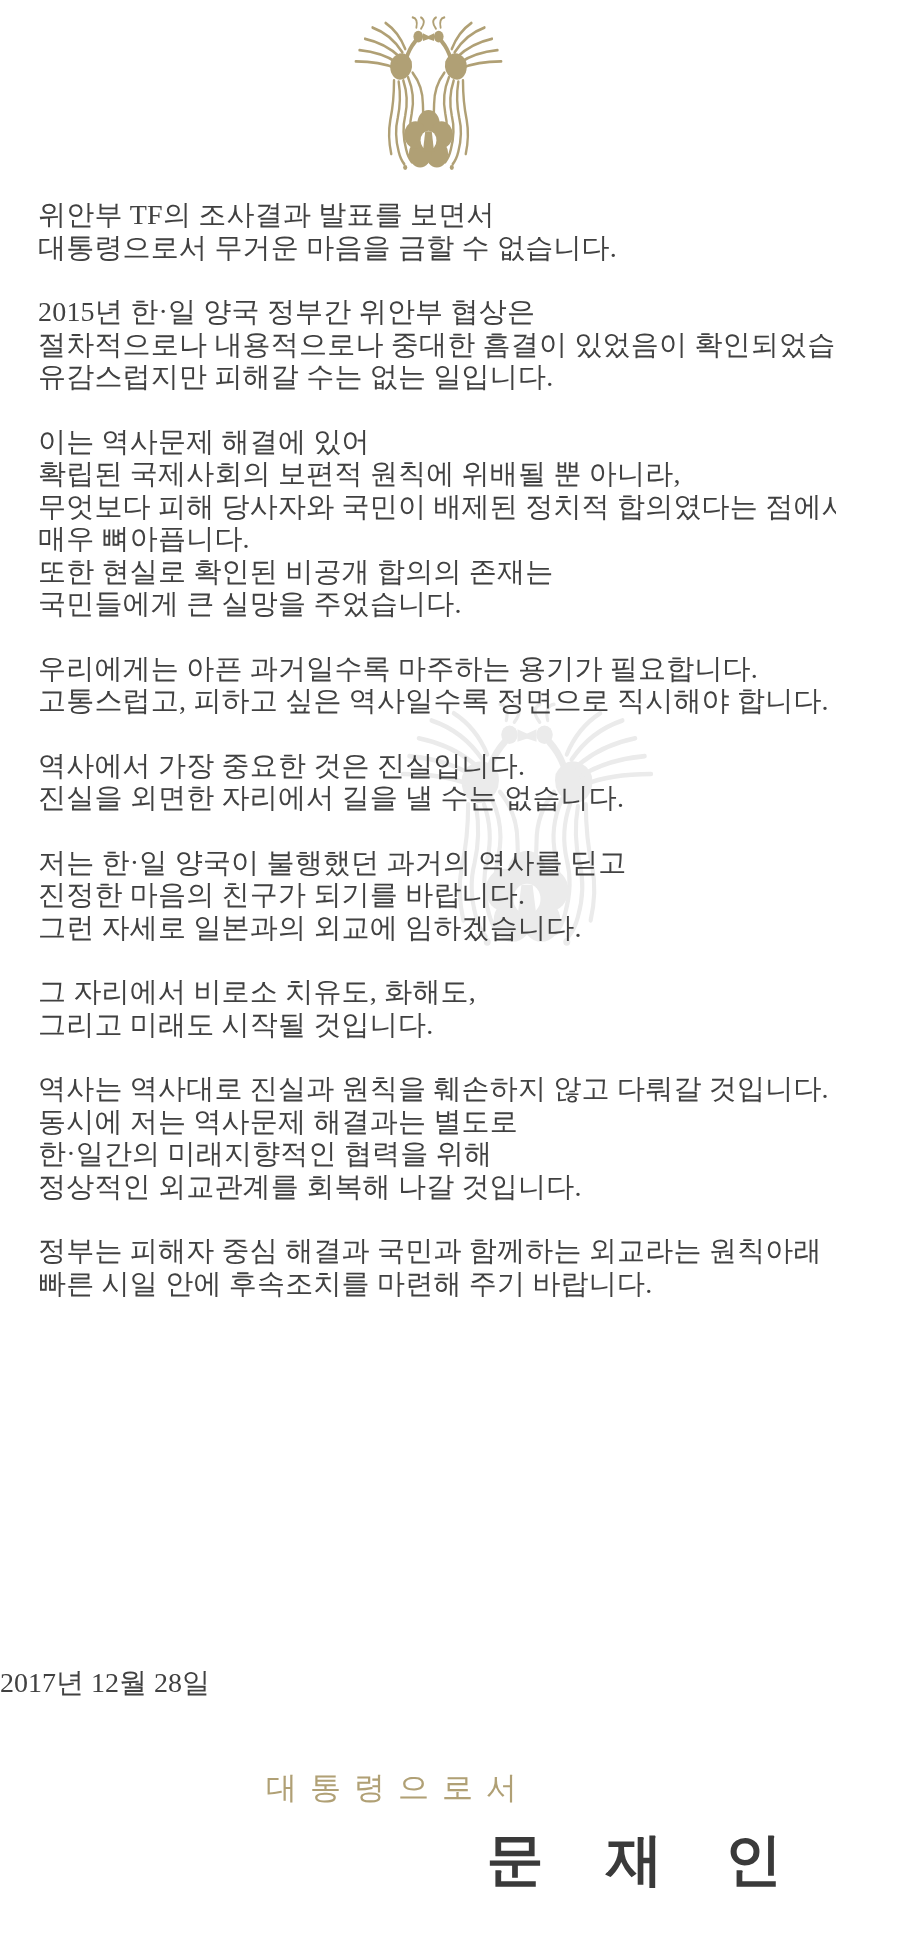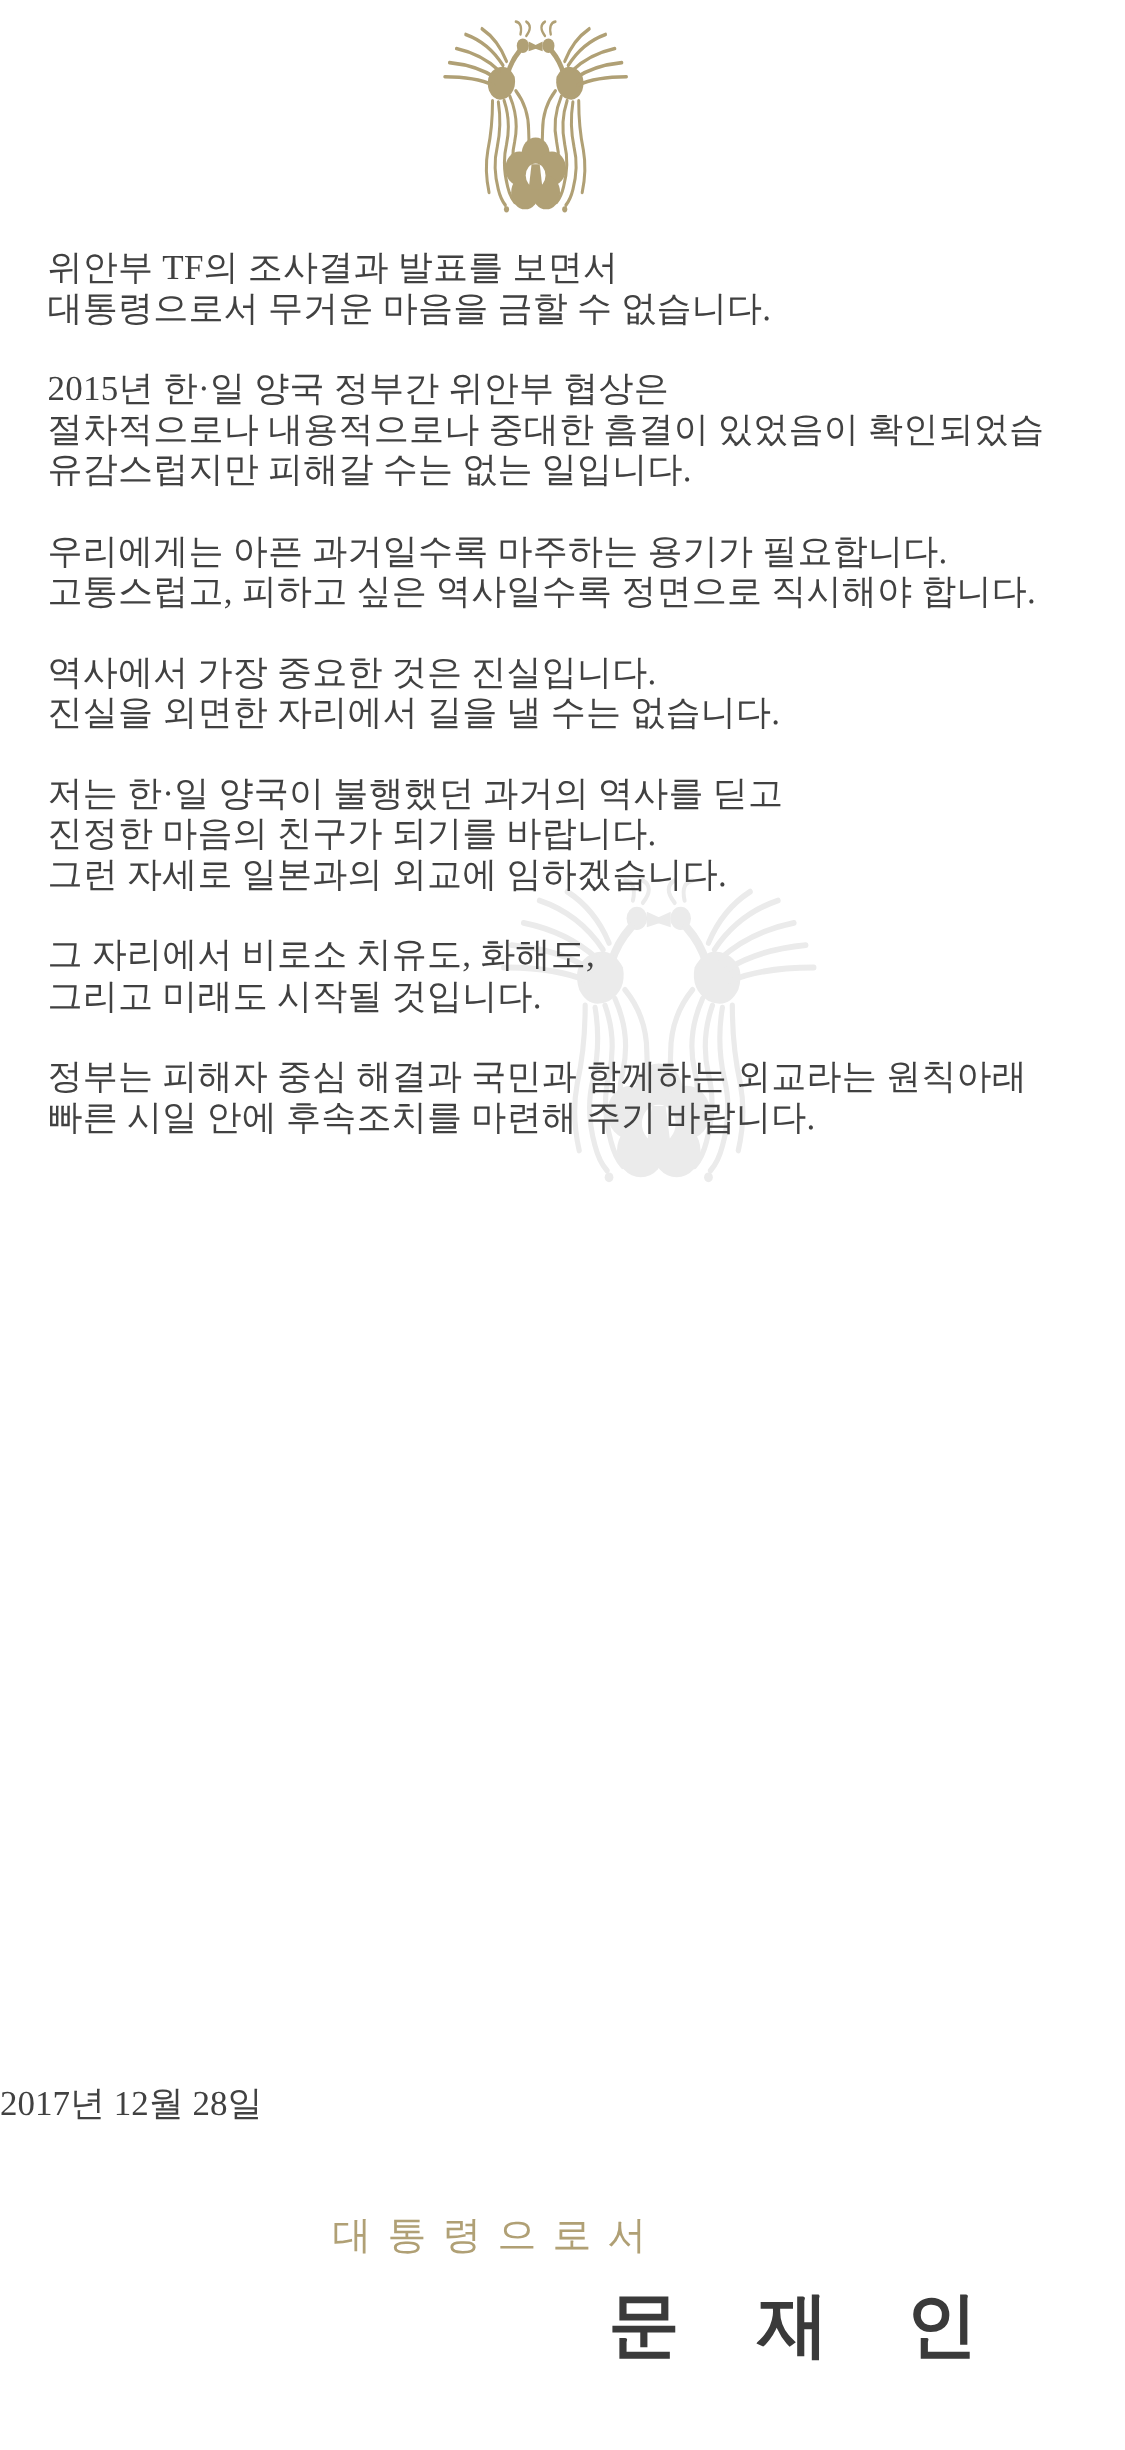--- a/index.html
+++ b/index.html
@@ -102,24 +102,26 @@
 
   <div class="emblem watermark">
     <svg viewBox="0 0 220 140" preserveAspectRatio="none">
         <use href="#seal-emblem"></use>
       </svg>
   </div>
 
   <div class="letter-body">
       <p>위안부 TF의 조사결과 발표를 보면서<br>대통령으로서 무거운 마음을 금할 수 없습니다.</p>
       <p>2015년 한·일 양국 정부간 위안부 협상은<br>절차적으로나 내용적으로나 중대한 흠결이 있었음이 확인되었습니다.<br>유감스럽지만 피해갈 수는 없는 일입니다.</p>
+      <p>이는 역사문제 해결에 있어<br>확립된 국제사회의 보편적 원칙에 위배될 뿐 아니라,<br>무엇보다 피해 당사자와 국민이 배제된 정치적 합의였다는 점에서<br>매우 뼈아픕니다.<br>또한 현실로 확인된 비공개 합의의 존재는<br>국민들에게 큰 실망을 주었습니다.</p>
       <p>우리에게는 아픈 과거일수록 마주하는 용기가 필요합니다.<br>고통스럽고, 피하고 싶은 역사일수록 정면으로 직시해야 합니다.</p>
       <p>역사에서 가장 중요한 것은 진실입니다.<br>진실을 외면한 자리에서 길을 낼 수는 없습니다.</p>
       <p>저는 한·일 양국이 불행했던 과거의 역사를 딛고<br>진정한 마음의 친구가 되기를 바랍니다.<br>그런 자세로 일본과의 외교에 임하겠습니다.</p>
       <p>그 자리에서 비로소 치유도, 화해도,<br>그리고 미래도 시작될 것입니다.</p>
+      <p>역사는 역사대로 진실과 원칙을 훼손하지 않고 다뤄갈 것입니다.<br>동시에 저는 역사문제 해결과는 별도로<br>한·일간의 미래지향적인 협력을 위해<br>정상적인 외교관계를 회복해 나갈 것입니다.</p>
       <p>정부는 피해자 중심 해결과 국민과 함께하는 외교라는 원칙아래<br>빠른 시일 안에 후속조치를 마련해 주기 바랍니다.</p>
     </div>
 
   <div class="date-line">2017년 12월 28일</div>
   <div class="signer-title">대통령으로서</div>
   <div class="signer-name">문 재 인</div>
 
 </div>
 
 </body></html>

